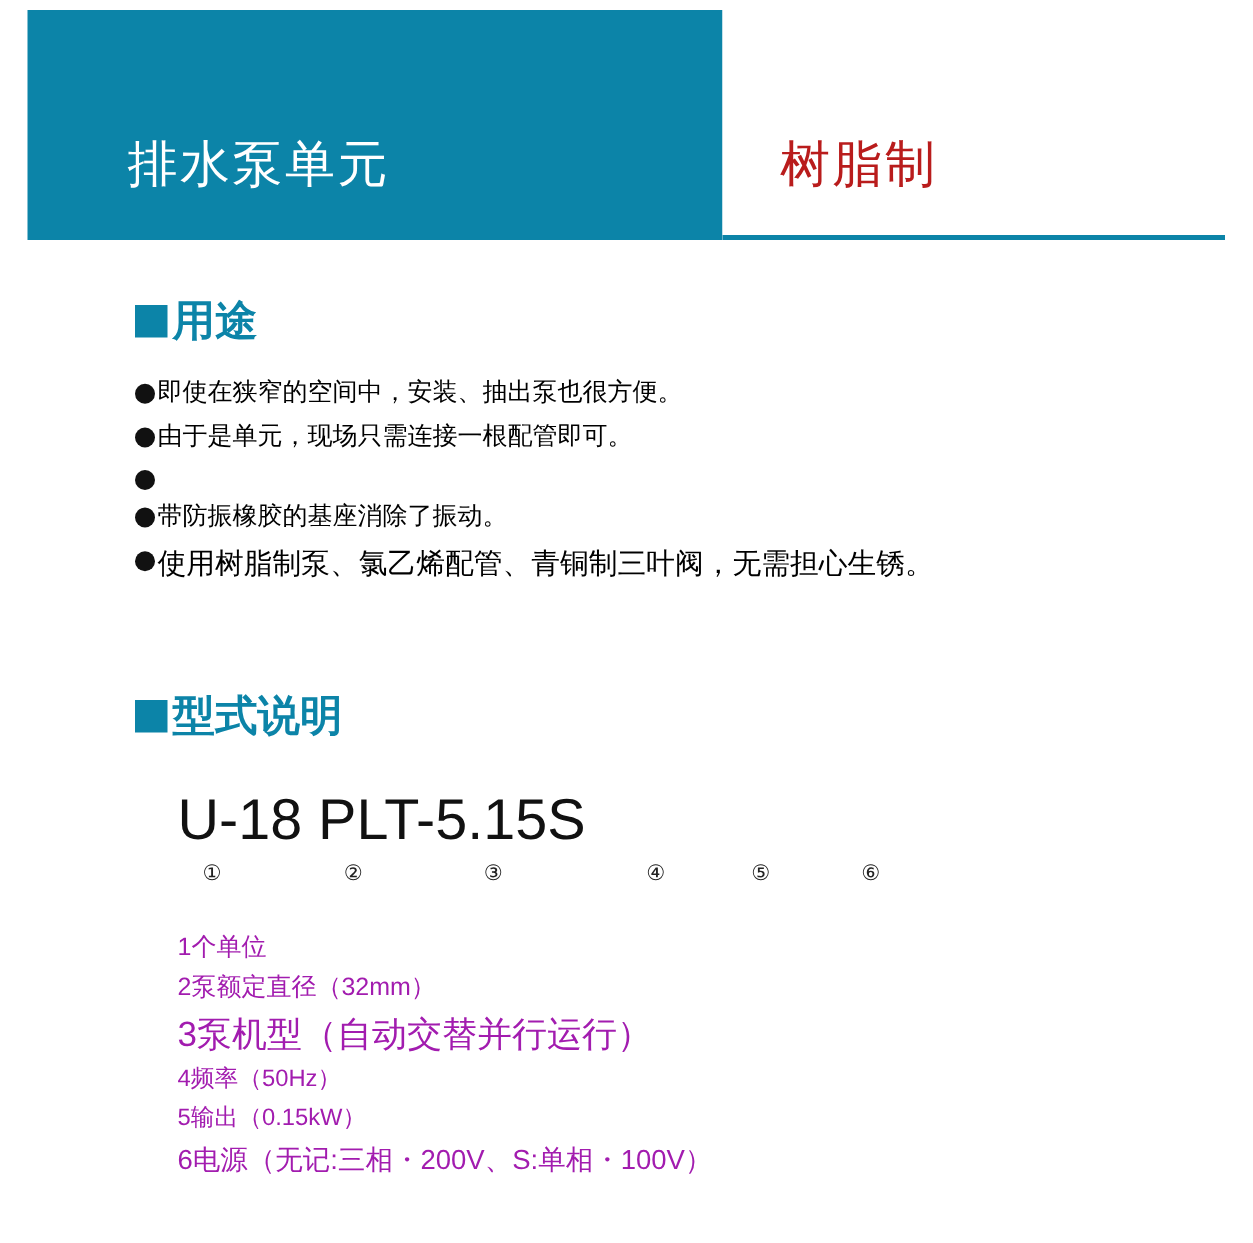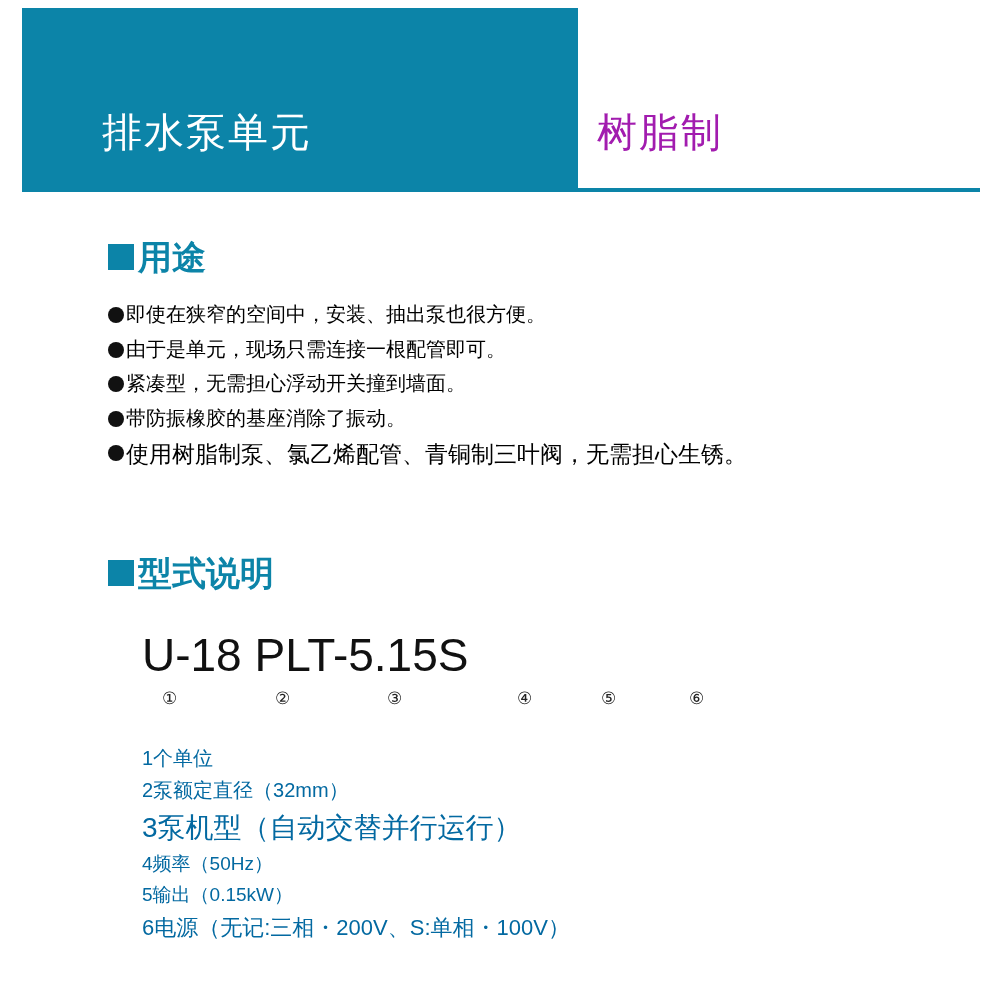--- a/index.html
+++ b/index.html
@@ -44,24 +44,24 @@
     left: 102px;
     top: 112px;
     font-size: 40px;
     color: #ffffff;
     letter-spacing: 2px;
     line-height: 1;
     white-space: nowrap;
   }
   .header-right-title {
     position: absolute;
-    left: 597px;
+    left: 624px;
     top: 112px;
     font-size: 40px;
-    color: #a21caf;
+    color: #b91c1c;
     letter-spacing: 2px;
     line-height: 1;
     white-space: nowrap;
   }
 
   
   .section-heading {
     position: absolute;
     display: flex;
     align-items: center;
@@ -138,21 +138,21 @@
   }
 
   
   .legend {
     position: absolute;
     left: 142px;
     top: 746px;
     width: 760px;
   }
   .legend-line {
-    color: #0369a1;
+    color: #a21caf;
     white-space: nowrap;
     margin-bottom: 7px;
     line-height: 1.25;
   }
   .legend-line.s1 { font-size: 20px; }
   .legend-line.s2 { font-size: 20px; }
   .legend-line.s3 { font-size: 28px; }
   .legend-line.s4 { font-size: 19px; }
   .legend-line.s5 { font-size: 19px; }
   .legend-line.s6 { font-size: 22px; }
@@ -176,21 +176,20 @@
   <div class="bullet-item">
     <span class="bullet-dot"></span>
     <span class="bullet-text">即使在狭窄的空间中，安装、抽出泵也很方便。</span>
   </div>
   <div class="bullet-item">
     <span class="bullet-dot"></span>
     <span class="bullet-text">由于是单元，现场只需连接一根配管即可。</span>
   </div>
   <div class="bullet-item">
     <span class="bullet-dot"></span>
-    <span class="bullet-text">紧凑型，无需担心浮动开关撞到墙面。</span>
   </div>
   <div class="bullet-item">
     <span class="bullet-dot"></span>
     <span class="bullet-text">带防振橡胶的基座消除了振动。</span>
   </div>
   <div class="bullet-item big">
     <span class="bullet-dot"></span>
     <span class="bullet-text">使用树脂制泵、氯乙烯配管、青铜制三叶阀，无需担心生锈。</span>
   </div>
 </div>

